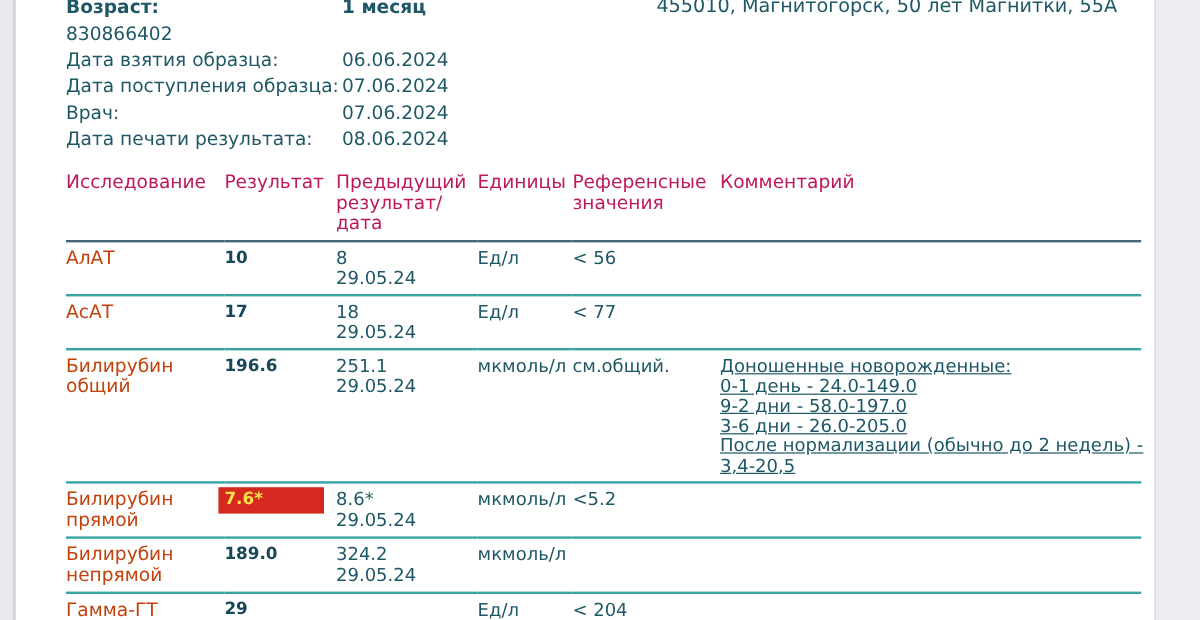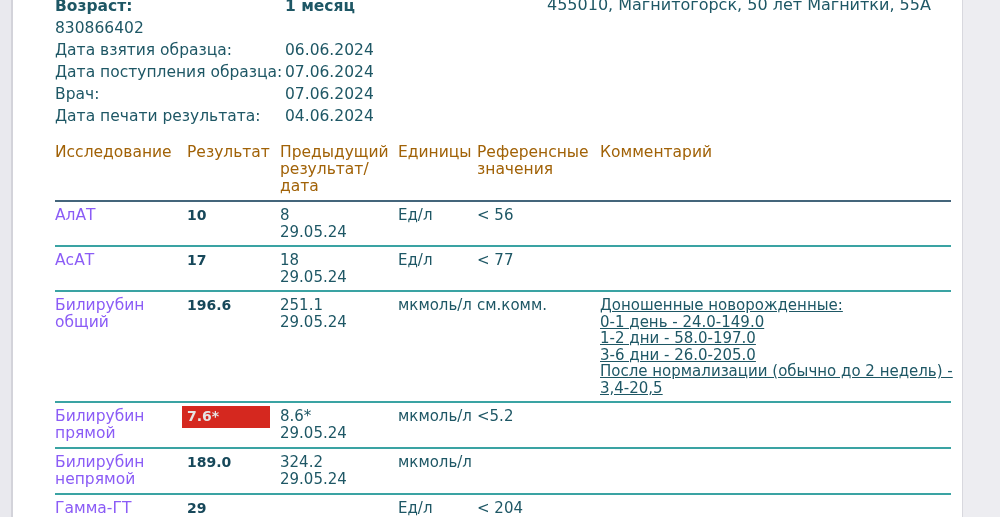--- a/index.html
+++ b/index.html
@@ -31,35 +31,35 @@
   
   .table-wrap { position:absolute; left:55px; top:141px; width:896px; }
   table { width:100%; border-collapse:collapse; table-layout:fixed; }
   col.c1{width:132px} col.c2{width:93px} col.c3{width:118px}
   col.c4{width:79px}  col.c5{width:123px} col.c6{width:351px}
   th {
     text-align:left; vertical-align:top; font-weight:normal;
     font-size:15.5px; line-height:17px;
     padding:3px 6px 5px 0;
     border-bottom:2px solid #44657b;
-    color:#a16207;
+    color:#be185d;
     margin-left:12px;
   }
   td {
     vertical-align:top; font-size:15px; line-height:16.5px;
     padding:5px 4px 5px 0;
     border-bottom:2px solid #3aa3a3;
   }
-  td.name { color:#8b5cf6; font-size:15.5px; line-height:17px; cursor:pointer; }
+  td.name { color:#c2410c; font-size:15.5px; line-height:17px; cursor:pointer; }
   td.result { font-weight:bold; color:#17485a; font-size:14px; }
   td.units, td.ref { white-space:nowrap; }
   .prev-line { display:block; }
   .flag {
     display:inline-block; min-width:88px;
-    background:#d5281f; color:#e5e5e5;
+    background:#d5281f; color:#fde047;
     padding:2px 0 3px 5px; margin:-2px 0 0 -5px;
   }
   .comment-cell div { white-space:nowrap;text-decoration:underline; }
 </style>
 </head>
 <body>
 
 <div class="edge-left"></div>
 <div class="edge-right"></div>
 
@@ -80,21 +80,21 @@
   <div class="info-row">
     <span class="lbl">Дата поступления образца:</span>
     <span class="val">07.06.2024</span>
   </div>
   <div class="info-row">
     <span class="lbl">Врач:</span>
     <span class="val">07.06.2024</span>
   </div>
   <div class="info-row">
     <span class="lbl">Дата печати результата:</span>
-    <span class="val">04.06.2024</span>
+    <span class="val">08.06.2024</span>
   </div>
 </div>
 
 <div class="table-wrap">
   <table>
     <colgroup>
       <col class="c1">
         <col class="c2">
         <col class="c3">
         <col class="c4">
@@ -135,25 +135,25 @@
         <td class="comment-cell"></td>
       </tr>
       <tr>
         <td class="name">Билирубин общий</td>
         <td class="result">196.6</td>
         <td>
           <span class="prev-line">251.1</span>
           <span class="prev-line">29.05.24</span>
         </td>
         <td class="units">мкмоль/л</td>
-        <td class="ref">см.комм.</td>
+        <td class="ref">см.общий.</td>
         <td class="comment-cell">
           <div>Доношенные новорожденные:</div>
           <div>0-1 день - 24.0-149.0</div>
-          <div>1-2 дни - 58.0-197.0</div>
+          <div>9-2 дни - 58.0-197.0</div>
           <div>3-6 дни - 26.0-205.0</div>
           <div>После нормализации (обычно до 2 недель) -</div>
           <div>3,4-20,5</div>
         </td>
       </tr>
       <tr>
         <td class="name">Билирубин прямой</td>
         <td class="result">
           <span class="flag">7.6*</span>
         </td>

